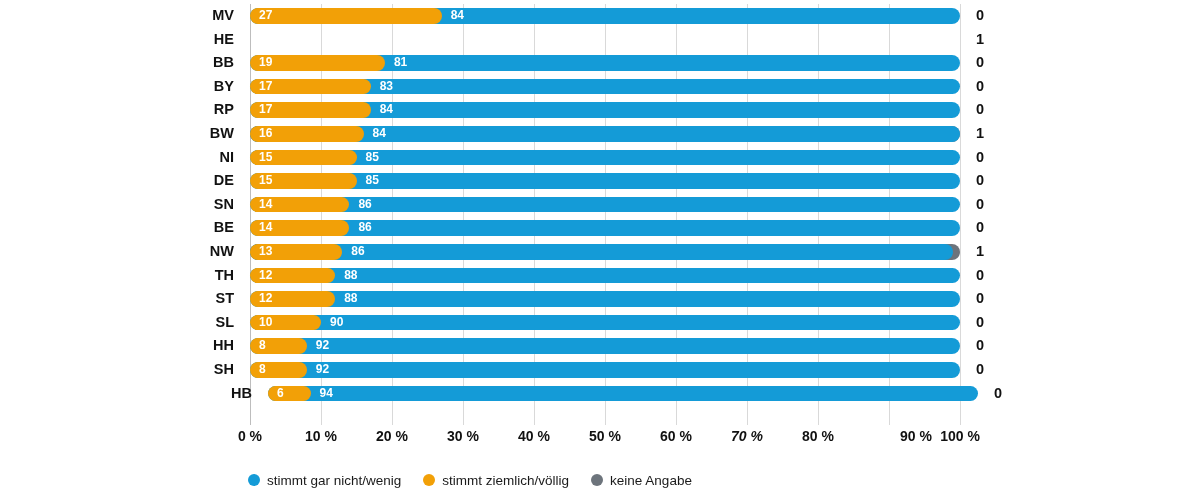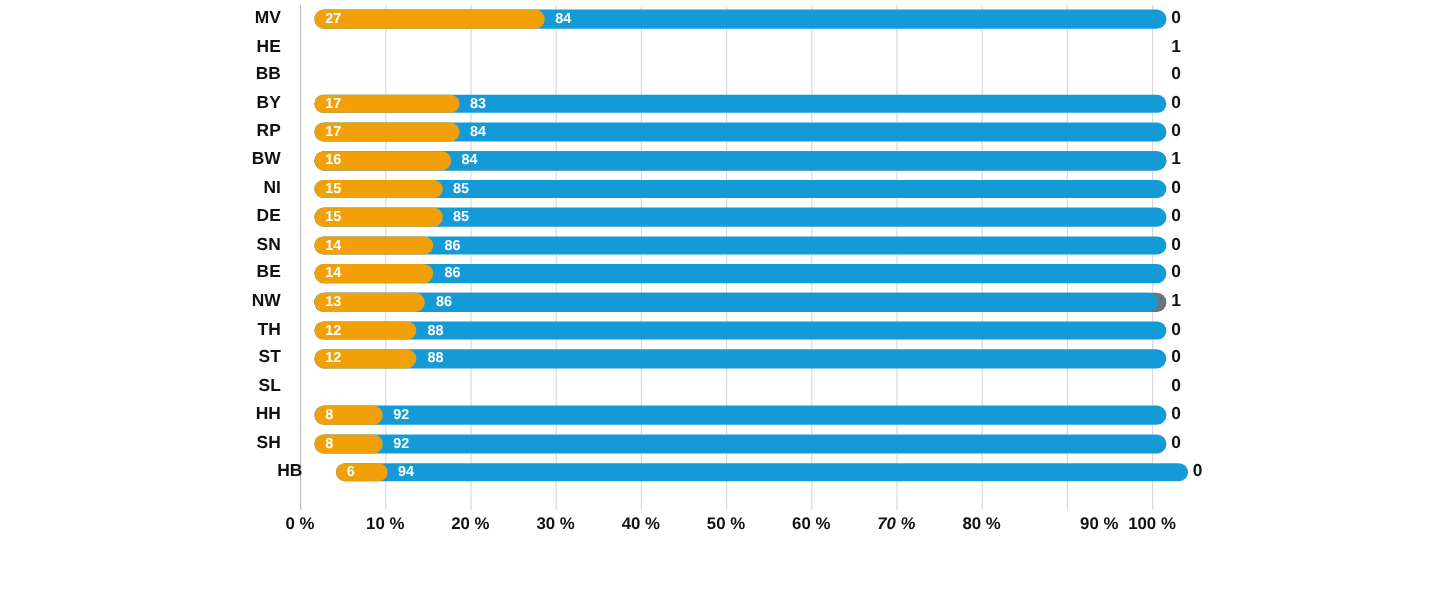--- a/index.html
+++ b/index.html
@@ -77,21 +77,21 @@
     height: 23.6px;
     line-height: 23.6px;
     white-space: nowrap;
     font-size: 14.5px;
     font-weight: bold;
     color: #111111;
   }
 
   .bar-track {
     position: absolute;
-    left: 12px;
+    left: 0;
     top: 4px;
     height: 15.5px;
     width: 100%;
   }
 
   .seg {
     position: absolute;
     top: 0;
     height: 15.5px;
     box-sizing: border-box;
@@ -200,20 +200,26 @@
             <div class="seg-val val-blue" style="left: 200.7px;">84</div>
           </div>
           <div class="row-total">0</div>
         </div>
         <div class="row" style="top: 23.6px;">
           <div class="row-label">HE</div>
           <div class="row-total">1</div>
         </div>
         <div class="row" style="top: 47.2px;">
           <div class="row-label">BB</div>
+          <div class="bar-track">
+            <div class="seg seg-blue" style="left: 0px; width: 710px;"></div>
+            <div class="seg seg-orange" style="left: 0px; width: 134.9px;"></div>
+            <div class="seg-val val-orange">19</div>
+            <div class="seg-val val-blue" style="left: 143.9px;">81</div>
+          </div>
           <div class="row-total">0</div>
         </div>
         <div class="row" style="top: 70.8px;">
           <div class="row-label">BY</div>
           <div class="bar-track">
             <div class="seg seg-blue" style="left: 0px; width: 710px;"></div>
             <div class="seg seg-orange" style="left: 0px; width: 120.7px;"></div>
             <div class="seg-val val-orange">17</div>
             <div class="seg-val val-blue" style="left: 129.7px;">83</div>
           </div>
@@ -306,20 +312,26 @@
           <div class="bar-track">
             <div class="seg seg-blue" style="left: 0px; width: 710px;"></div>
             <div class="seg seg-orange" style="left: 0px; width: 85.2px;"></div>
             <div class="seg-val val-orange">12</div>
             <div class="seg-val val-blue" style="left: 94.2px;">88</div>
           </div>
           <div class="row-total">0</div>
         </div>
         <div class="row" style="top: 306.8px;">
           <div class="row-label">SL</div>
+          <div class="bar-track">
+            <div class="seg seg-blue" style="left: 0px; width: 710px;"></div>
+            <div class="seg seg-orange" style="left: 0px; width: 71px;"></div>
+            <div class="seg-val val-orange">10</div>
+            <div class="seg-val val-blue" style="left: 80px;">90</div>
+          </div>
           <div class="row-total">0</div>
         </div>
         <div class="row" style="top: 330.4px;">
           <div class="row-label">HH</div>
           <div class="bar-track">
             <div class="seg seg-blue" style="left: 0px; width: 710px;"></div>
             <div class="seg seg-orange" style="left: 0px; width: 56.8px;"></div>
             <div class="seg-val val-orange">8</div>
             <div class="seg-val val-blue" style="left: 65.8px;">92</div>
           </div>
@@ -355,14 +367,28 @@
       <div class="x-tick" style="left: 213px;">30 %</div>
       <div class="x-tick" style="left: 284px;">40 %</div>
       <div class="x-tick" style="left: 355px;">50 %</div>
       <div class="x-tick" style="left: 426px;">60 %</div>
       <div class="x-tick" style="left: 497px; font-style: italic;">70 %</div>
       <div class="x-tick" style="left: 568px;">80 %</div>
       <div class="x-tick" style="left: 639px; margin-left: 27px;">90 %</div>
       <div class="x-tick" style="left: 710px;">100 %</div>
     </div>
 
+  <div class="legend">
+      <div class="legend-item">
+        <span class="legend-dot" style="background: rgb(20, 155, 215);"></span>
+        <span class="legend-text">stimmt gar nicht/wenig</span>
+      </div>
+      <div class="legend-item">
+        <span class="legend-dot" style="background: rgb(242, 160, 7);"></span>
+        <span class="legend-text">stimmt ziemlich/völlig</span>
+      </div>
+      <div class="legend-item">
+        <span class="legend-dot" style="background: rgb(109, 116, 124);"></span>
+        <span class="legend-text">keine Angabe</span>
+      </div>
+    </div>
 
 </div>
 
 </body></html>

